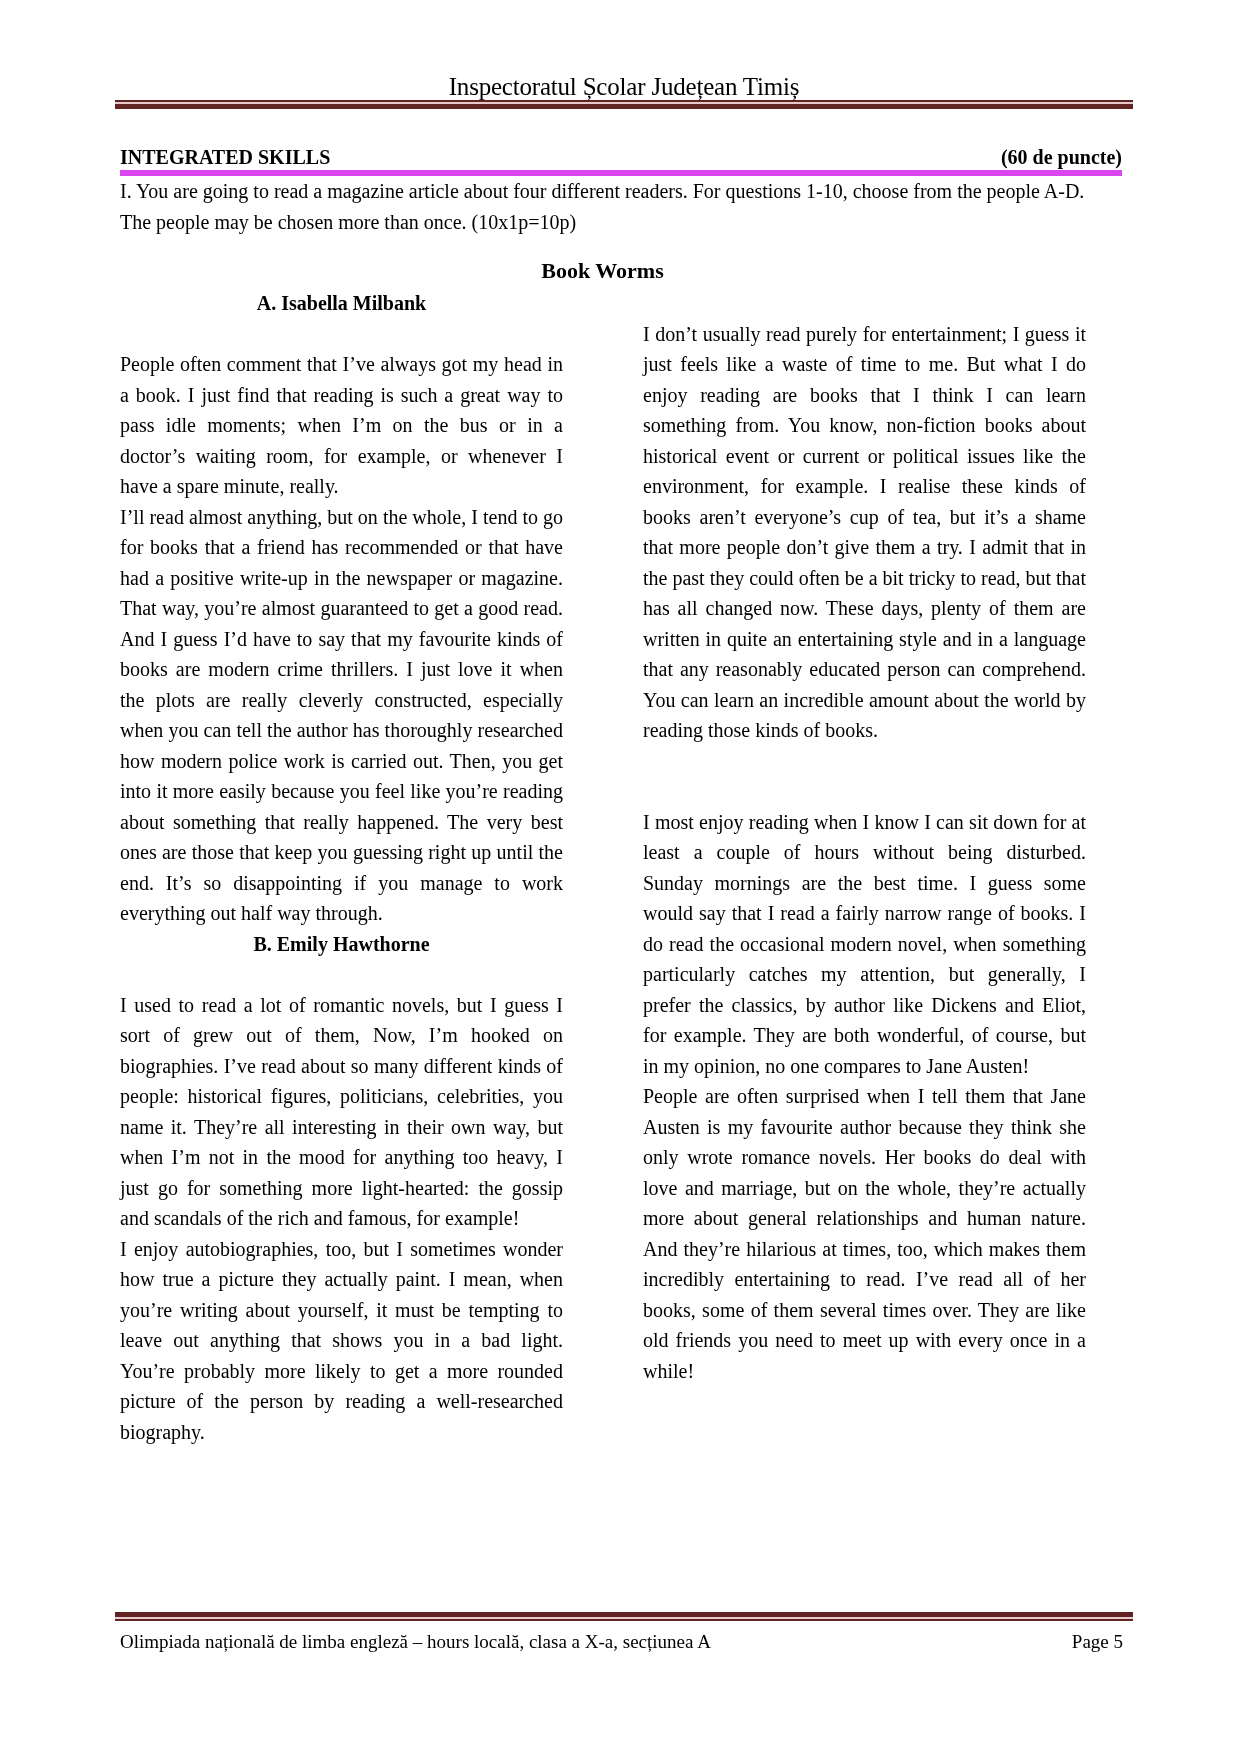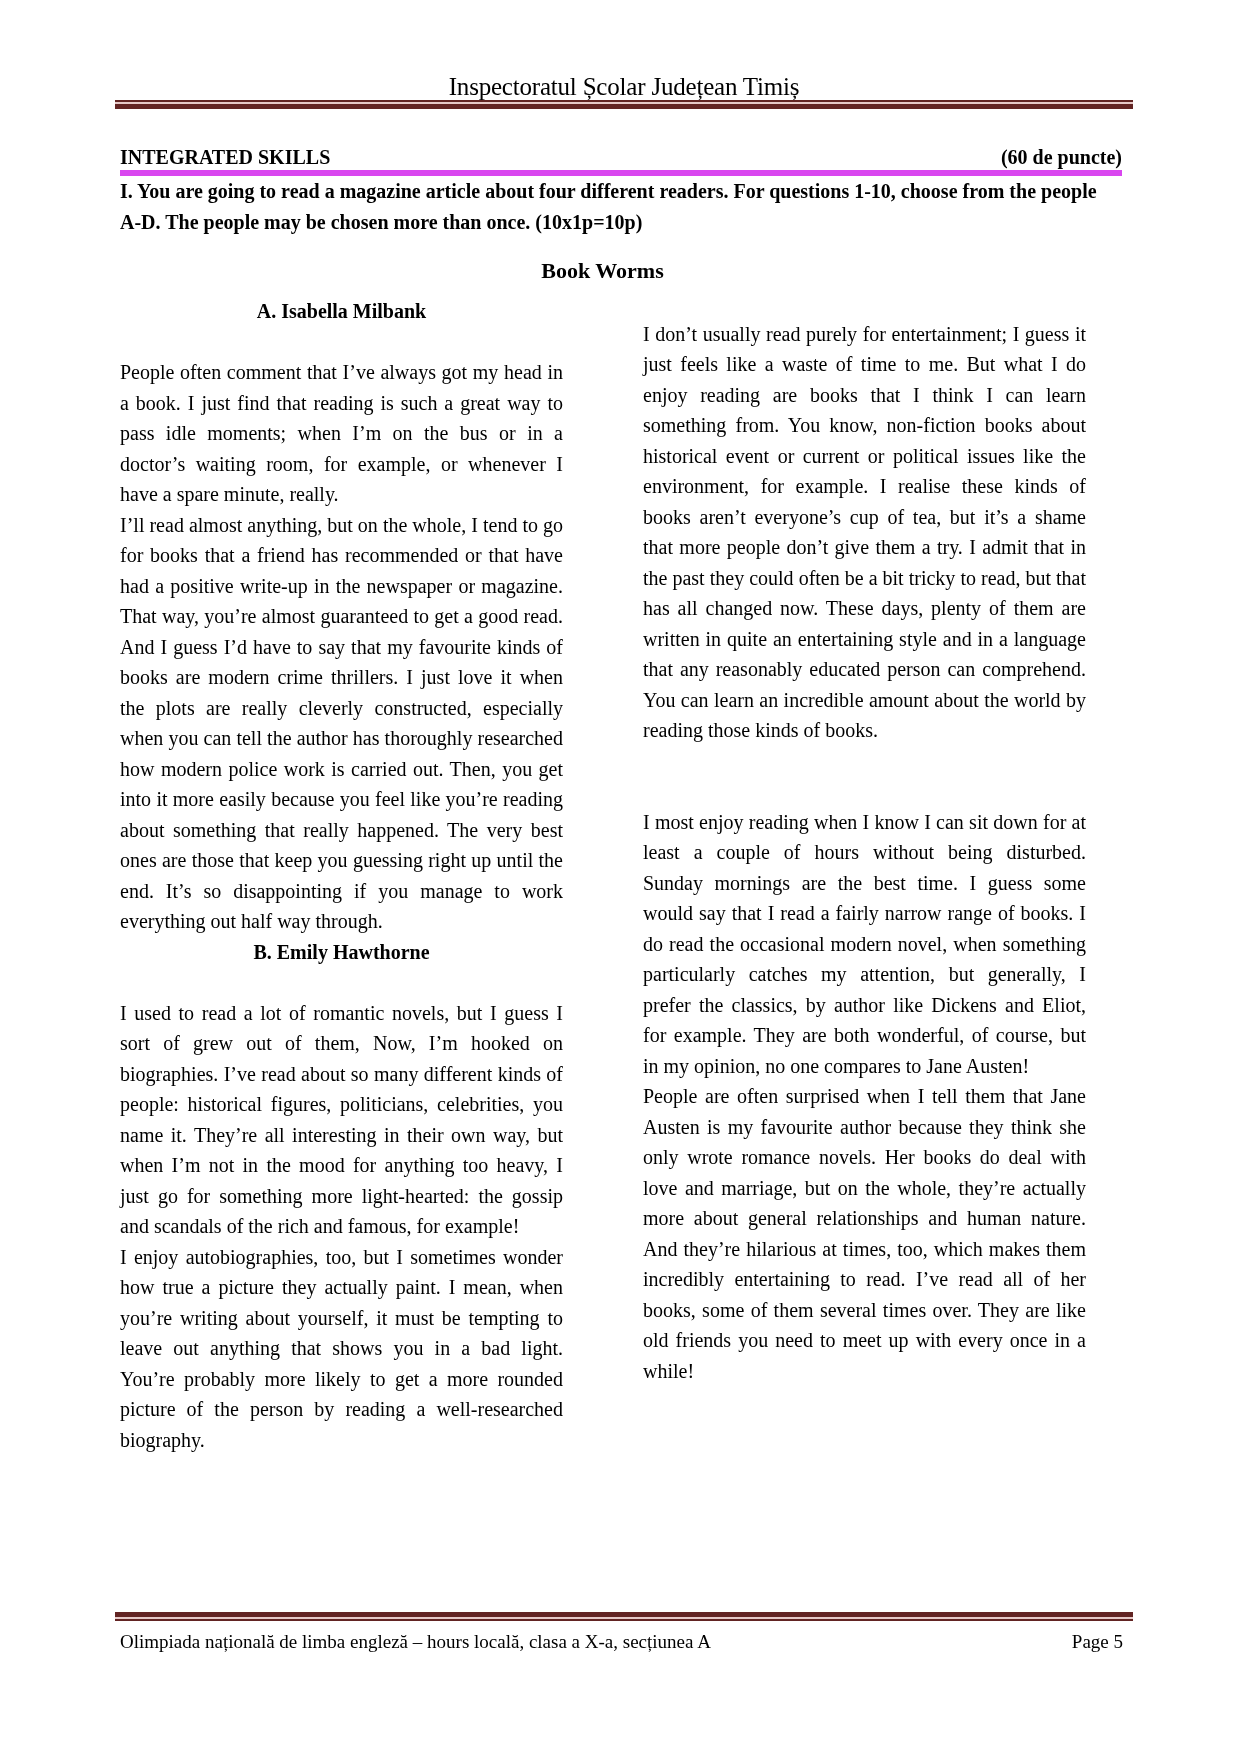--- a/index.html
+++ b/index.html
@@ -20,28 +20,28 @@
 
   .section-line {
     position: absolute; left: 120px; top: 146px; width: 1002px;
     border-bottom: 6px solid #d946ef; height: 24px;
     font-weight: bold; font-size: 20px;
   }
   .section-line .left  { position: absolute; left: 0; top: 0; }
   .section-line .right { position: absolute; right: 0; top: 0; }
   .instructions {
     position: absolute; left: 120px; top: 176px; width: 1000px;
-    font-weight: bold; font-size: 20px; line-height: 31px;
+    font-weight: normal; font-size: 20px; line-height: 31px;
   }
   .article-title {
     position: absolute; left: 120px; top: 258px; width: 965px;
     text-align: center; font-weight: bold; font-size: 22px;
   }
   .col { position: absolute; width: 443px; }
-  .col-left  { left: 120px; margin-top: 8px; }
+  .col-left  { left: 120px; }
   .col-right { left: 643px; }
   .person-head {
     text-align: center; font-weight: bold; font-size: 20px; line-height: 30.5px;
   }
   .para {
     font-size: 20px; line-height: 30.5px; text-align: justify;
     margin: 0;
   }
   .spacer { height: 30.5px; }
 

